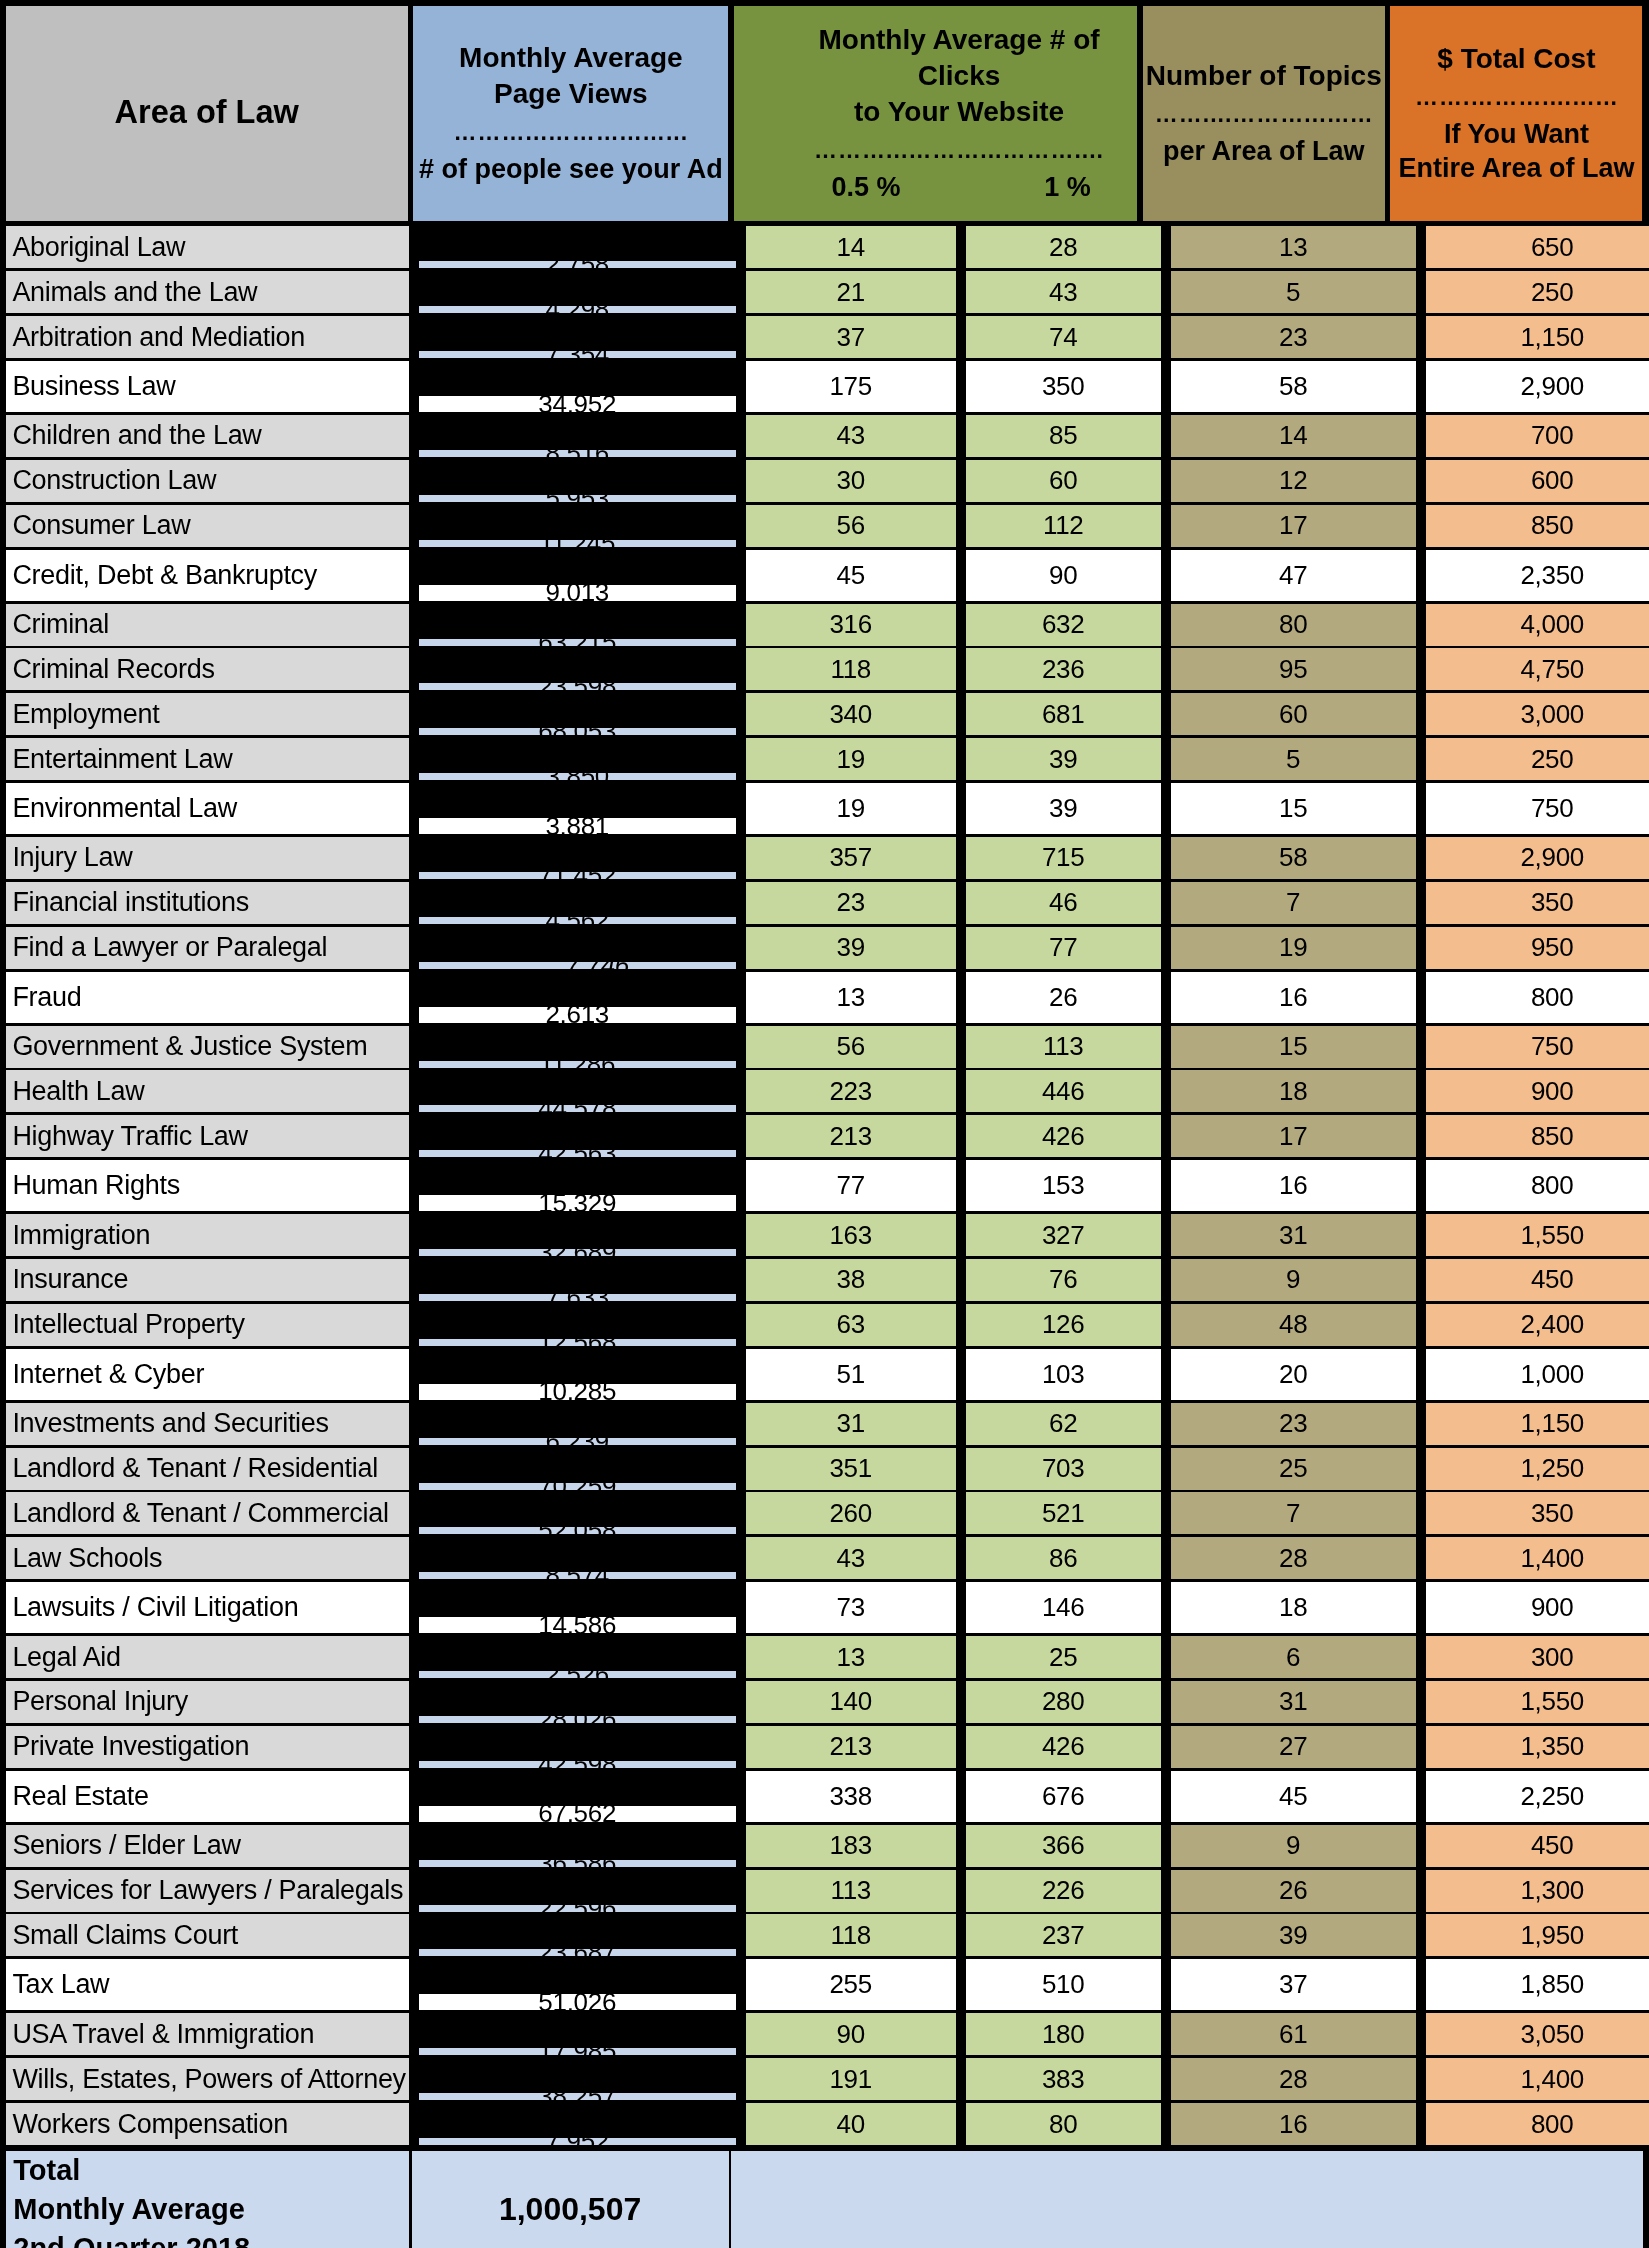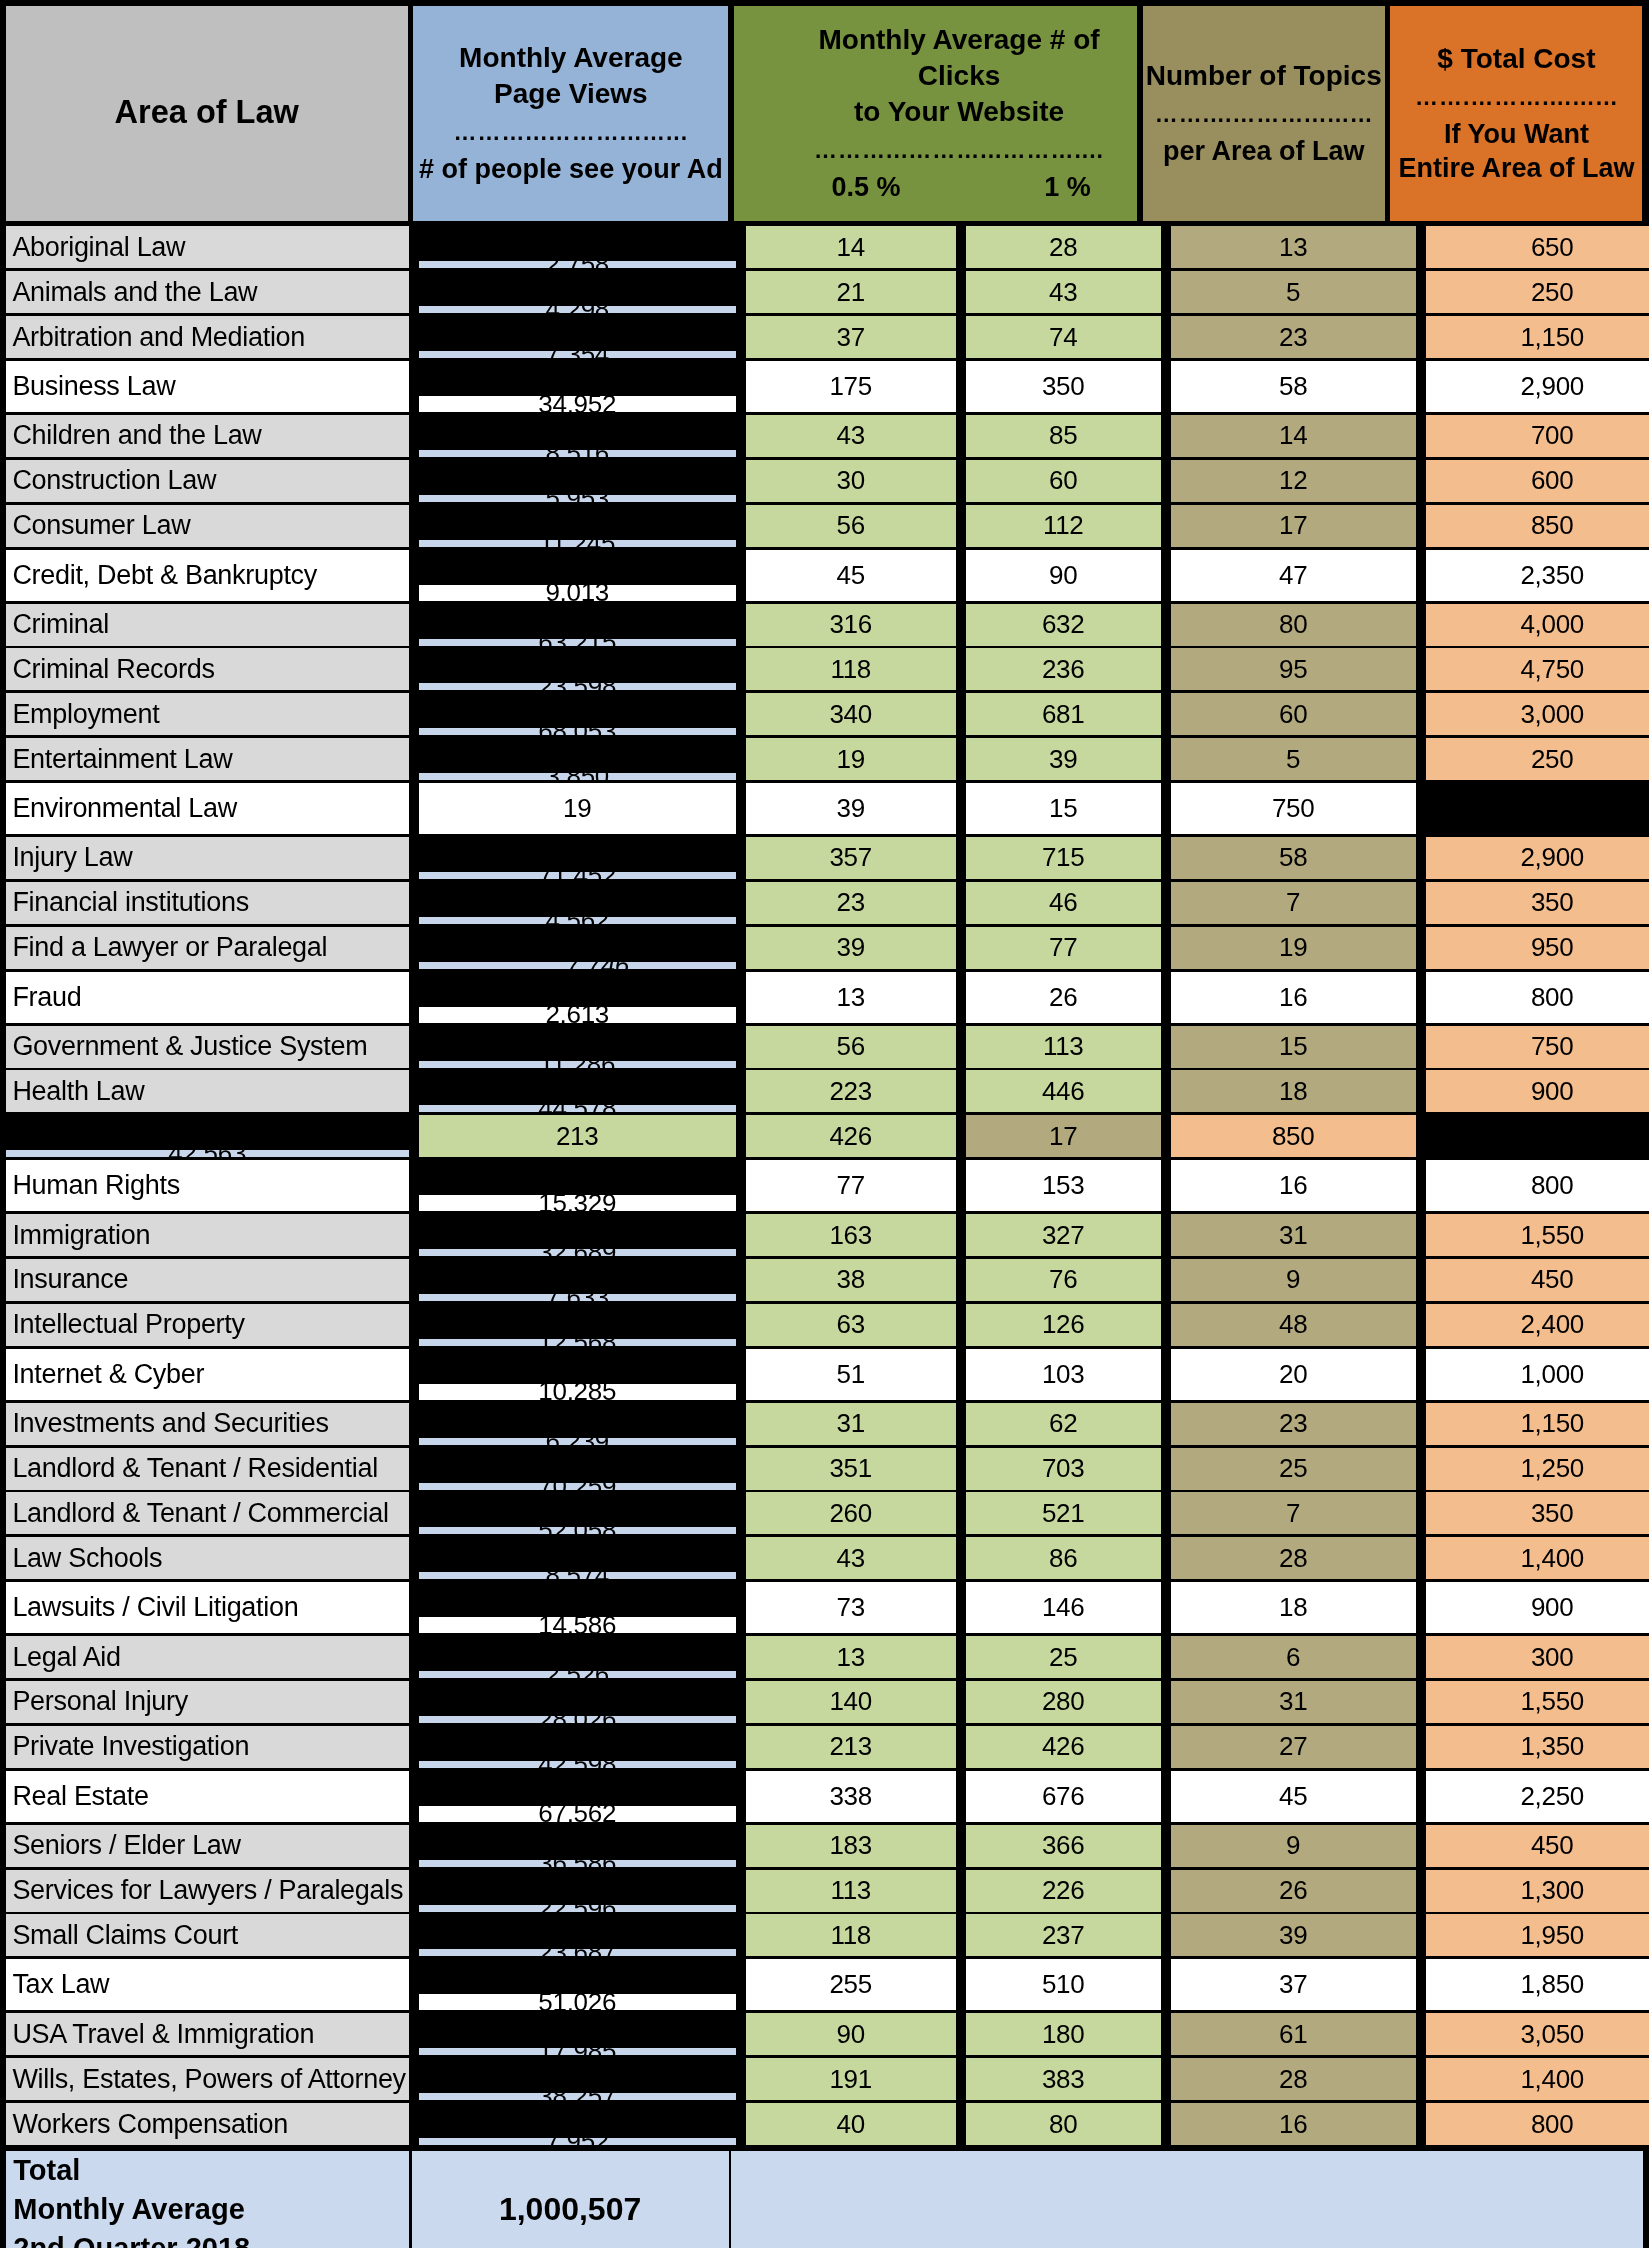--- a/index.html
+++ b/index.html
@@ -209,20 +209,21 @@
       <div class="row">
         <div class="cell c-area">Entertainment Law</div>
         <div class="cell c-views">3,850</div>
         <div class="cell c-half">19</div>
         <div class="cell c-one">39</div>
         <div class="cell c-topics">5</div>
         <div class="cell c-cost">250</div>
       </div>
       <div class="row plain">
         <div class="cell c-area">Environmental Law</div>
+        <div class="cell c-views">3,881</div>
         <div class="cell c-half">19</div>
         <div class="cell c-one">39</div>
         <div class="cell c-topics">15</div>
         <div class="cell c-cost">750</div>
       </div>
       <div class="row">
         <div class="cell c-area">Injury Law</div>
         <div class="cell c-views">71,452</div>
         <div class="cell c-half">357</div>
         <div class="cell c-one">715</div>
@@ -263,20 +264,21 @@
       </div>
       <div class="row">
         <div class="cell c-area">Health Law</div>
         <div class="cell c-views">44,578</div>
         <div class="cell c-half">223</div>
         <div class="cell c-one">446</div>
         <div class="cell c-topics">18</div>
         <div class="cell c-cost">900</div>
       </div>
       <div class="row">
+        <div class="cell c-area">Highway Traffic Law</div>
         <div class="cell c-views">42,563</div>
         <div class="cell c-half">213</div>
         <div class="cell c-one">426</div>
         <div class="cell c-topics">17</div>
         <div class="cell c-cost">850</div>
       </div>
       <div class="row plain">
         <div class="cell c-area">Human Rights</div>
         <div class="cell c-views">15,329</div>
         <div class="cell c-half">77</div>

